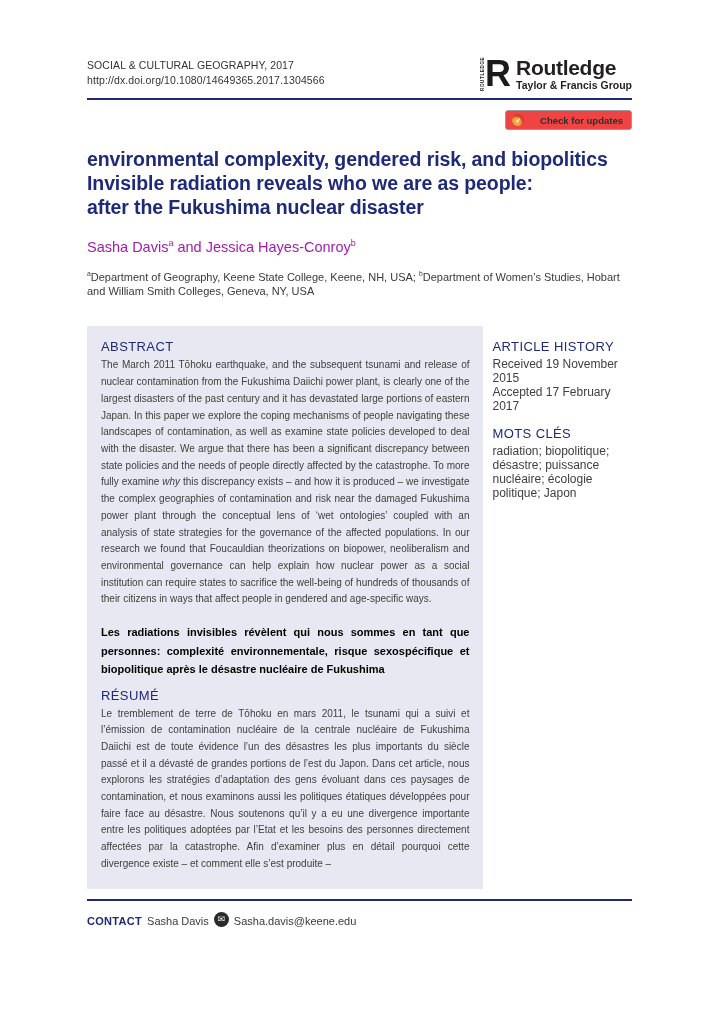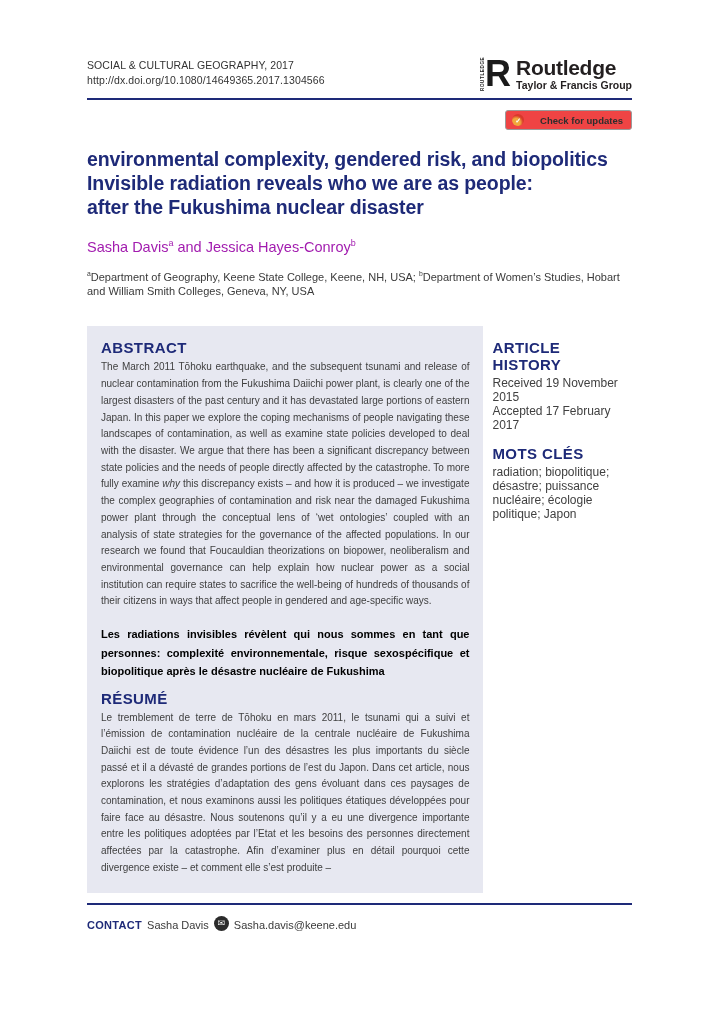--- a/index.html
+++ b/index.html
@@ -80,22 +80,22 @@
 
   
   .main-row { display: flex; margin-top: 27px; align-items: flex-start; }
   .abstract-box {
     width: 403px;
     background: #e7e8f1;
     padding: 13px 14px 16px 14px;
   }
   .small-heading {
     color: #1e2a78;
-    font-weight: bold;
-    font-size: 15px;
+    font-weight: normal;
+    font-size: 13px;
     letter-spacing: 0.4px;
     margin-bottom: 3px;
   }
   .abstract-text, .resume-text {
     font-size: 10px;
     line-height: 16.7px;
     text-align: justify;
     color: #404040;
   }
   .fr-title {

